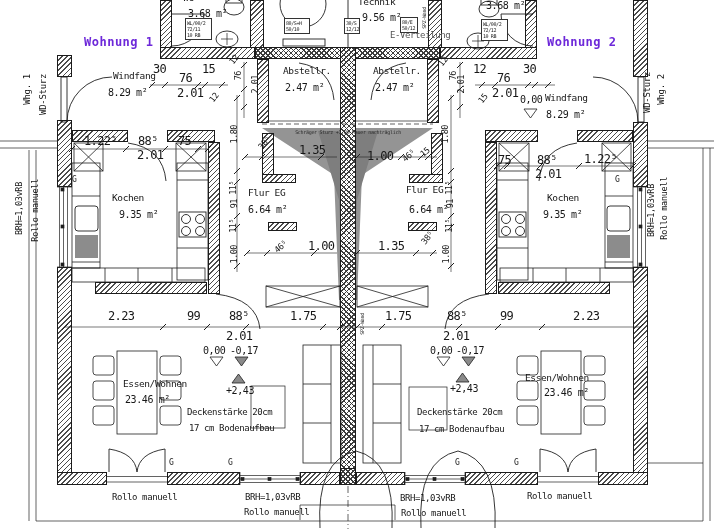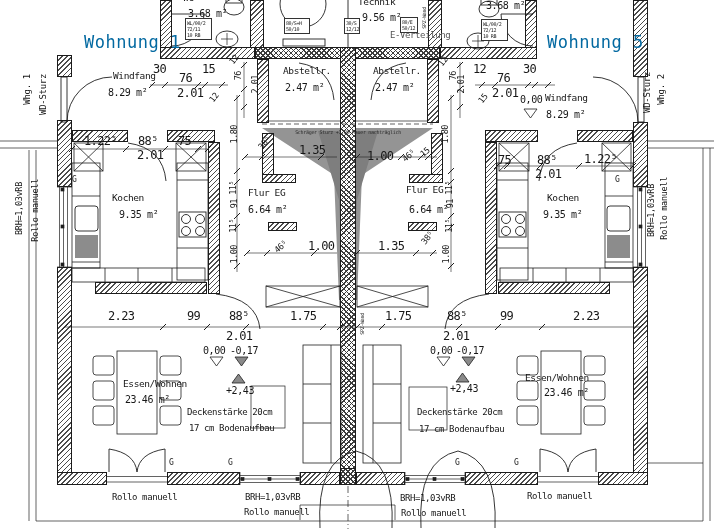--- a/index.html
+++ b/index.html
@@ -6,21 +6,21 @@
   #canvas{position:relative;width:720px;height:530px;background:#ffffff;overflow:hidden;
           font-family:"DejaVu Sans Mono","Liberation Mono",monospace;color:#171717;}
   #canvas svg{position:absolute;left:0;top:0;}
   .h{position:absolute;box-sizing:border-box;border:0.6px solid #1b1b1b;
      background:repeating-linear-gradient(135deg,#ffffff 0 2.6px,#4c4c4c 2.6px 3.6px);}
   .x{position:absolute;box-sizing:border-box;border:0.6px solid #1b1b1b;
      background:repeating-linear-gradient(45deg,rgba(255,255,255,0) 0 2.6px,#3c3c3c 2.6px 3.6px),
                 repeating-linear-gradient(135deg,#ffffff 0 2.6px,#3c3c3c 2.6px 3.6px);}
   .lbl{position:absolute;white-space:nowrap;font-size:9.5px;line-height:10px;letter-spacing:-0.4px;color:#171717;}
   .ar{font-size:10px;}
-  .big{font-size:17px;letter-spacing:0.5px;font-weight:normal;color:#0369a1;}
+  .big{font-size:12px;letter-spacing:0.5px;font-weight:bold;color:#6d28d9;}
   .v{writing-mode:vertical-rl;transform:rotate(180deg);font-size:9px;letter-spacing:-0.3px;}
   .vs{writing-mode:vertical-rl;transform:rotate(180deg);font-size:8.5px;letter-spacing:-0.3px;}
   .dim{font-size:12px;letter-spacing:-0.6px;}
   .dv{writing-mode:vertical-rl;transform:rotate(180deg);font-size:8.5px;letter-spacing:-0.5px;}
   .dr{transform-origin:left top;font-size:8.5px;letter-spacing:-0.5px;}
   .tag{position:absolute;box-sizing:border-box;border:0.7px solid #333;background:#fff;
        font-size:5px;line-height:6px;letter-spacing:-0.4px;padding:1px 1px;color:#222;}
   .tiny{font-size:5px;letter-spacing:-0.3px;color:#2a2a2a;}
   .note{font-size:9px;letter-spacing:-0.4px;}
   .g{font-size:8px;}
@@ -295,21 +295,21 @@
       <path d="M354,330 L360,324 M379,330 L385,324 M456,330 L462,324 M495,330 L501,324 M539,330 L545,324 M637,330 L643,324"></path>
       <path d="M234,101 L240,95 M234,174 L240,168 M234,185 L240,179 M234,219 L240,213 M234,230 L240,224 M234,269 L240,263"></path>
       <path d="M448,101 L454,95 M448,174 L454,168 M448,185 L454,179 M448,219 L454,213 M448,230 L454,224 M448,269 L454,263"></path>
       <path d="M242,160 L248,154 M259,160 L265,154 M318,160 L324,154 M354,160 L360,154 M398,160 L404,154 M418,160 L424,154 M425,160 L431,154"></path>
       <path d="M244,256 L250,250 M264,256 L270,250 M311,256 L317,250 M354,256 L360,250 M413,256 L419,250 M430,256 L436,250"></path>
       <path d="M241,68 L247,62 M241,92 L247,86 M241,110 L247,104 M457,68 L463,62 M457,92 L463,86 M457,110 L463,104"></path>
     </g>
   </svg>
 
   <div class="lbl big" style="left:84px;top:37px">Wohnung 1</div>
-  <div class="lbl big" style="left:547px;top:37px">Wohnung 5</div>
+  <div class="lbl big" style="left:547px;top:37px">Wohnung 2</div>
 
   <div class="lbl" style="left:183px;top:-7px">WC</div>
   <div class="lbl ar" style="left:188px;top:9px">3.68 m²</div>
   <div class="lbl ar" style="left:486px;top:1px">3.68 m²</div>
 
   <div class="lbl" style="left:358px;top:-3px">Technik</div>
   <div class="lbl ar" style="left:362px;top:13px">9.56 m²</div>
   <div class="lbl gray" style="left:344px;top:30px;font-size:9px">E-Verteilung</div>
 
   <div class="lbl" style="left:113px;top:71px">Windfang</div>

